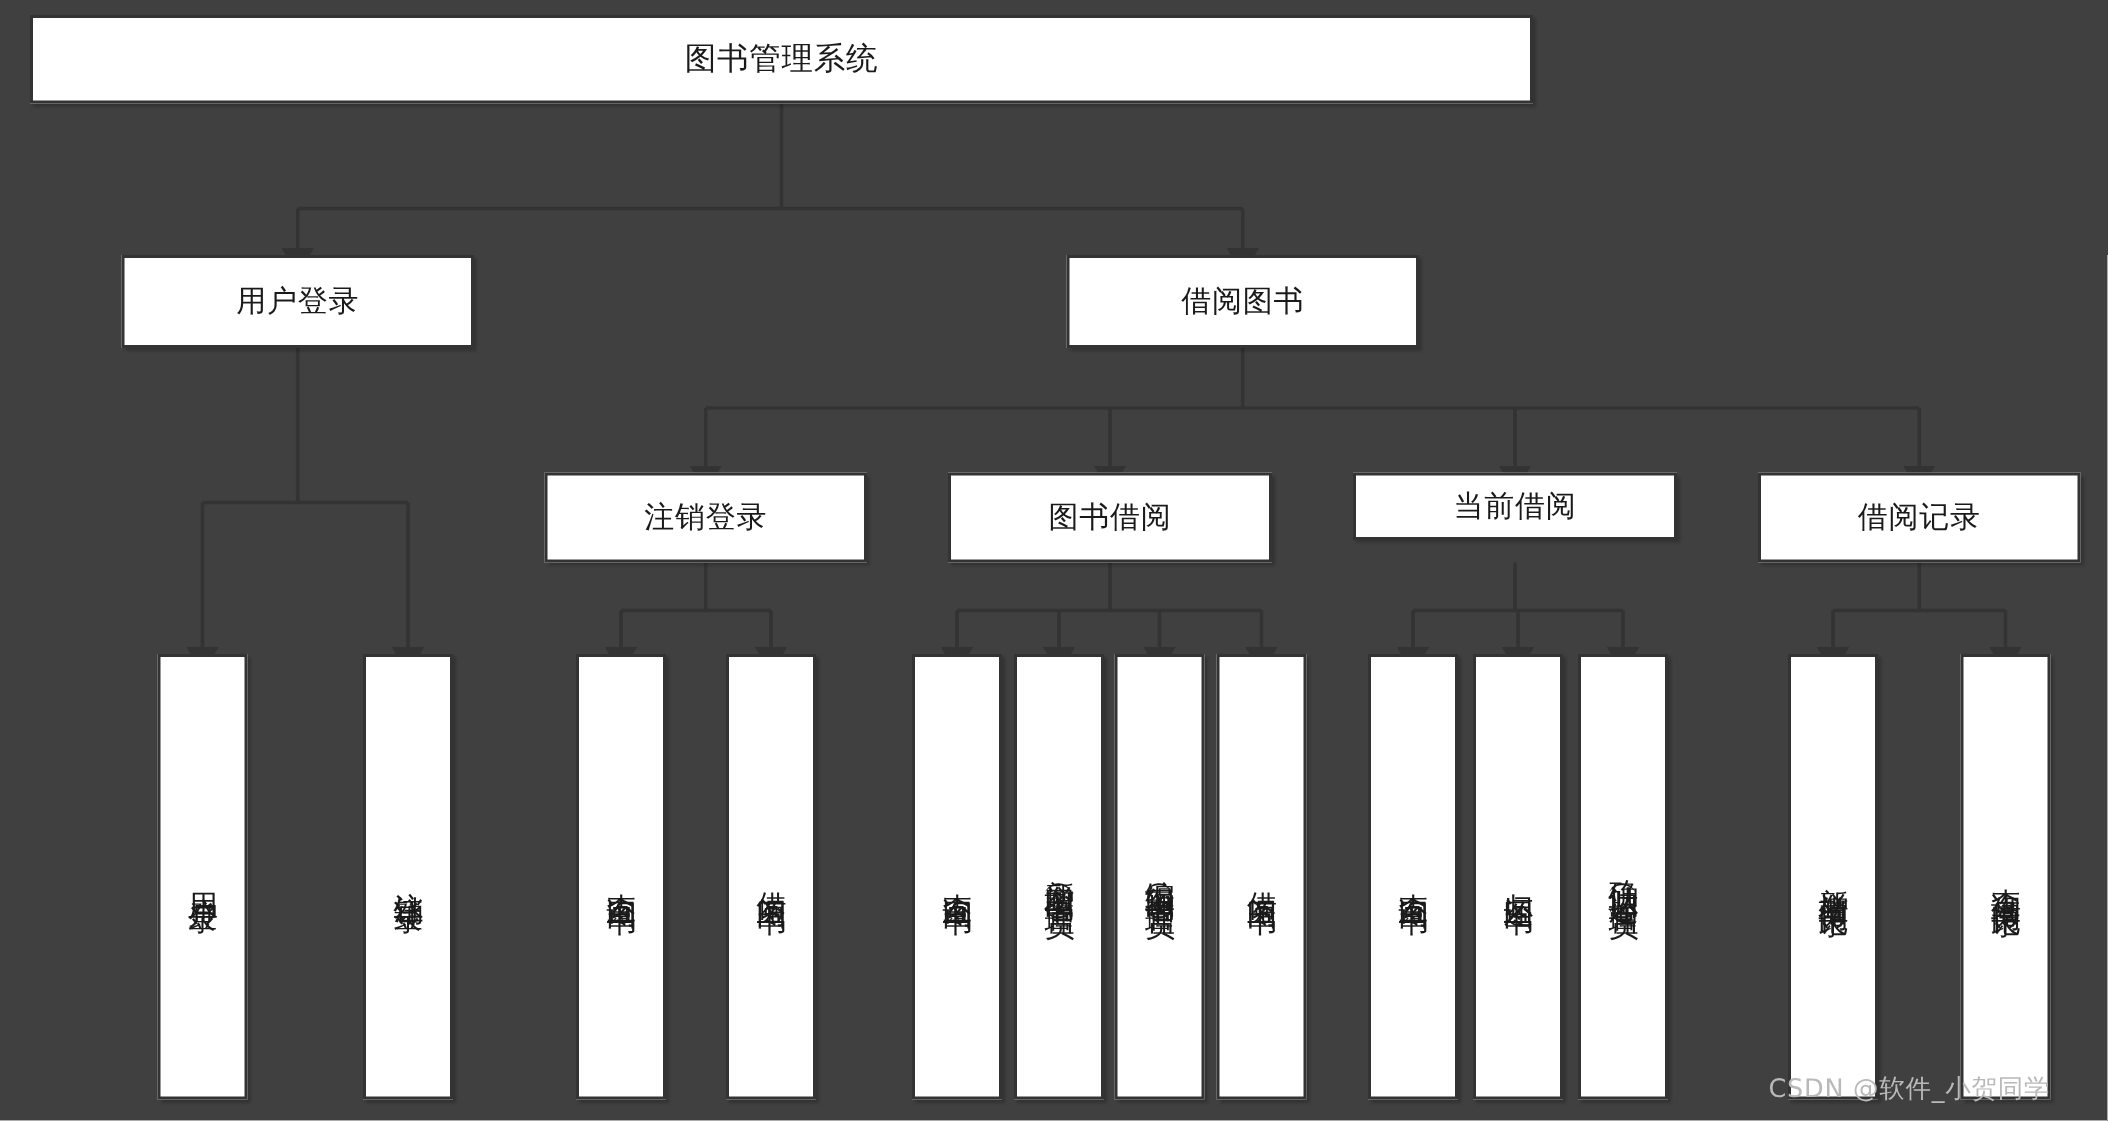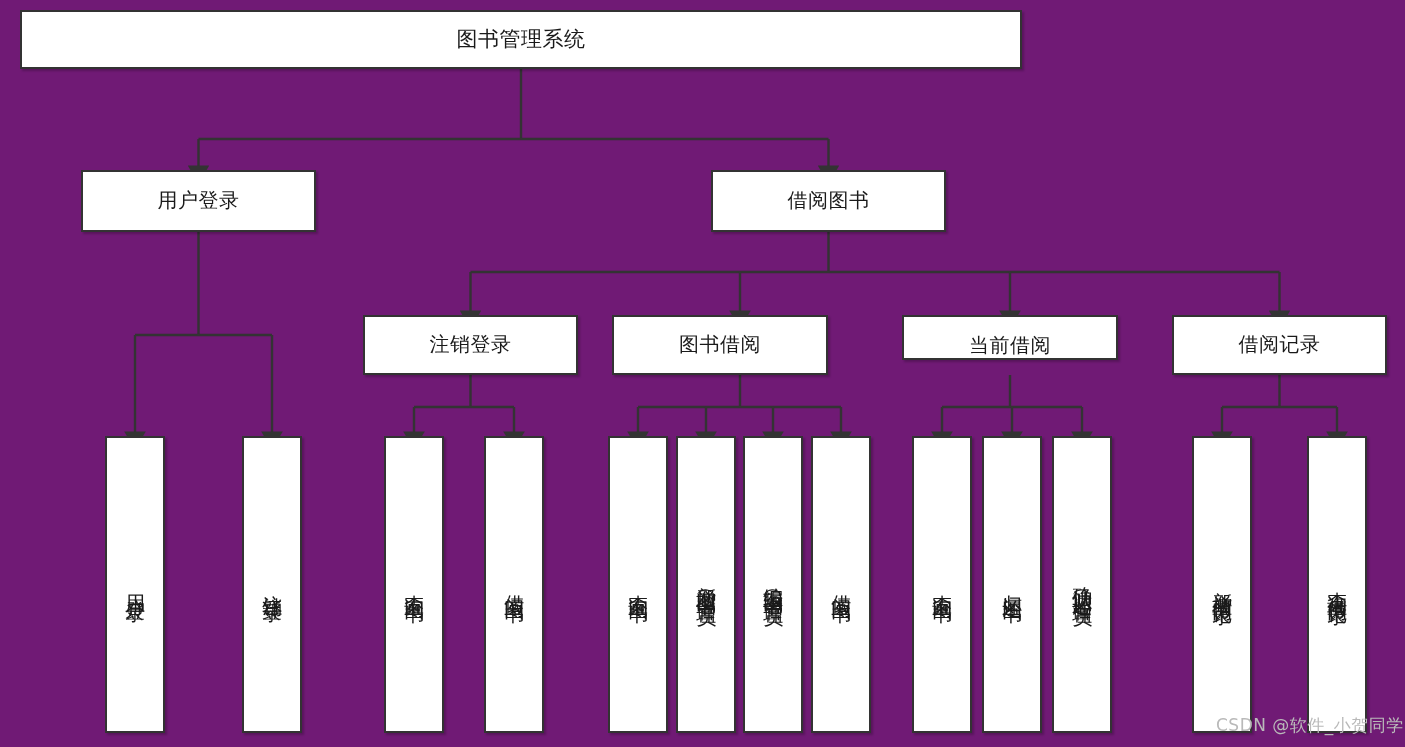--- a/index.html
+++ b/index.html
@@ -8,21 +8,21 @@
     padding: 0;
     background: #ffffff;
   }
   body {
     font-family: "DejaVu Sans", "Liberation Sans", sans-serif;
   }
   #diagram-root {
     position: relative;
     width: 1405px;
     height: 747px;
-    background: #701a75;
+    background: #404040;
     overflow: hidden;
     text-decoration: underline;
   }
   .node-box {
     position: absolute;
     box-sizing: border-box;
     background: #ffffff;
     border: 2px solid #333333;
     box-shadow: 2px 2px 2px rgba(0,0,0,0.22);
     display: flex;
@@ -51,21 +51,21 @@
   #connector-layer {
     position: absolute;
     left: 0;
     top: 0;
     width: 1405px;
     height: 747px;
     pointer-events: none;
   }
   #watermark {
     position: absolute;
-    left: 1216px;
+    left: 1179px;
     top: 714px;
     font-size: 17px;
     color: #b9b9b9;
     white-space: nowrap;
     letter-spacing: 0.5px;
     user-select: none;
   }
 </style>
 </head>
 <body>
@@ -121,24 +121,24 @@
       </div>
       <div class="node-box lvl-1 horizontal" style="left: 81px; top: 170px; width: 235px; height: 62px;">
         <span class="node-label">用户登录</span>
       </div>
       <div class="node-box lvl-1 horizontal" style="left: 711px; top: 170px; width: 235px; height: 62px;">
         <span class="node-label">借阅图书</span>
       </div>
       <div class="node-box lvl-2 horizontal" style="left: 363px; top: 315px; width: 215px; height: 60px;">
         <span class="node-label">注销登录</span>
       </div>
-      <div class="node-box lvl-2 horizontal" style="left: 612px; top: 315px; width: 216px; height: 60px;">
+      <div class="node-box lvl-2 horizontal" style="left: 632px; top: 315px; width: 216px; height: 60px;">
         <span class="node-label">图书借阅</span>
       </div>
-      <div class="node-box lvl-2 horizontal" style="left: 902px; top: 315px; width: 216px; height: 45px; align-items: flex-end;">
+      <div class="node-box lvl-2 horizontal" style="left: 902px; top: 315px; width: 216px; height: 45px;">
         <span class="node-label">当前借阅</span>
       </div>
       <div class="node-box lvl-2 horizontal" style="left: 1172px; top: 315px; width: 215px; height: 60px;">
         <span class="node-label">借阅记录</span>
       </div>
       <div class="node-box lvl-3 vertical" style="left: 105px; top: 436px; width: 60px; height: 297px;">
         <span class="node-label">用户登录</span>
       </div>
       <div class="node-box lvl-3 vertical" style="left: 242px; top: 436px; width: 60px; height: 297px;">
         <span class="node-label">注销登录</span>

